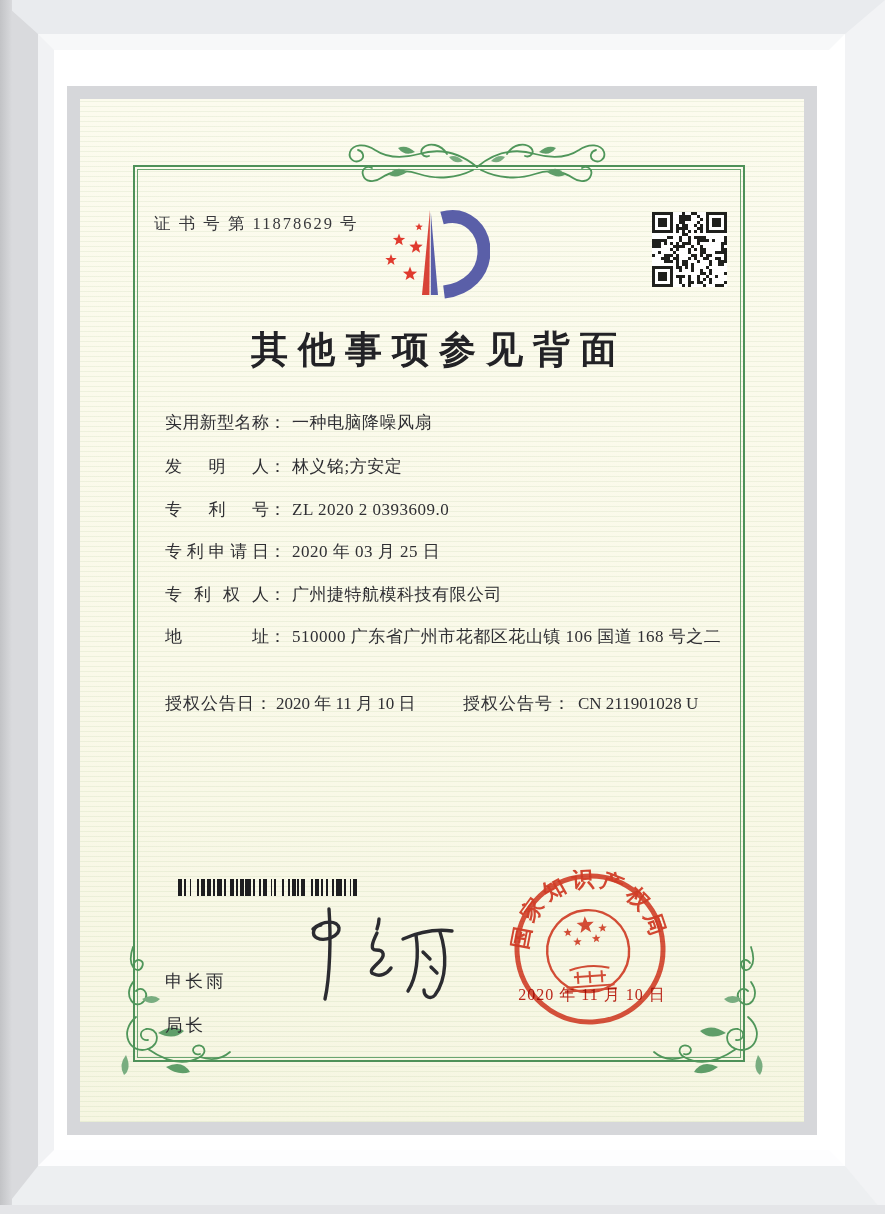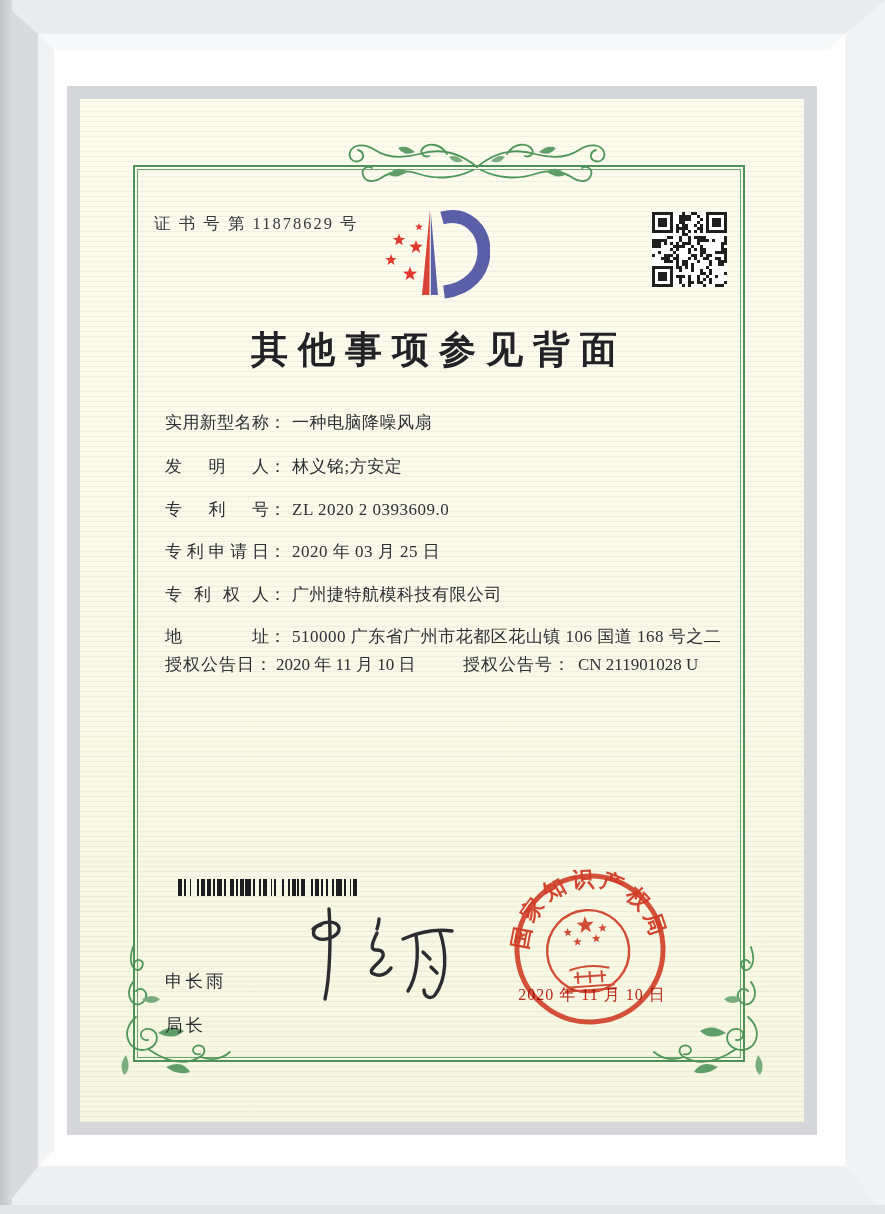--- a/index.html
+++ b/index.html
@@ -34,21 +34,21 @@
   .flourish{pointer-events:none;}
   
   .certno{left:74px;top:114px;font-size:16.5px;letter-spacing:2px;color:#38383c;}
   .title{left:53px;top:226px;width:612px;text-align:center;font-size:37px;
     letter-spacing:10px;font-weight:600;color:#222226;white-space:nowrap;}
   .frow{left:85px;width:580px;font-size:17px;white-space:nowrap;}
   .flabel{position:static;display:inline-block;width:104px;text-align:justify;text-align-last:justify;}
   .fcolon{position:static;}
   .fvalue{position:static;margin-left:6px;letter-spacing:0.5px;}
   .r1{top:312px}.r2{top:356px}.r3{top:399px}.r4{top:441px}.r5{top:484px}.r6{top:526px}
-  .grant-row{top:554px;left:85px;width:580px;font-size:17px;white-space:nowrap;}
+  .grant-row{top:593px;left:85px;width:580px;font-size:17px;white-space:nowrap;}
   .grant-g{position:static;}
   .grant-g2{left:298px;top:0;white-space:nowrap;}
   .paras{left:85px;top:601px;width:556px;font-size:16.5px;line-height:26px;
     text-align:justify;color:#3a3a3e;}
   .paras p{position:static;margin:0;text-indent:2.1em;}
   .barcode{left:98px;top:780px;width:182px;height:17px;display:flex;align-items:stretch;}
   .barcode i{position:static;display:block;height:100%;}
   .signer-title{left:85px;top:914px;font-size:17.5px;letter-spacing:3px;}
   .signer-name{left:85px;top:870px;font-size:17.5px;letter-spacing:3px;}
   .signature{left:205px;top:798px;width:180px;height:118px;}

